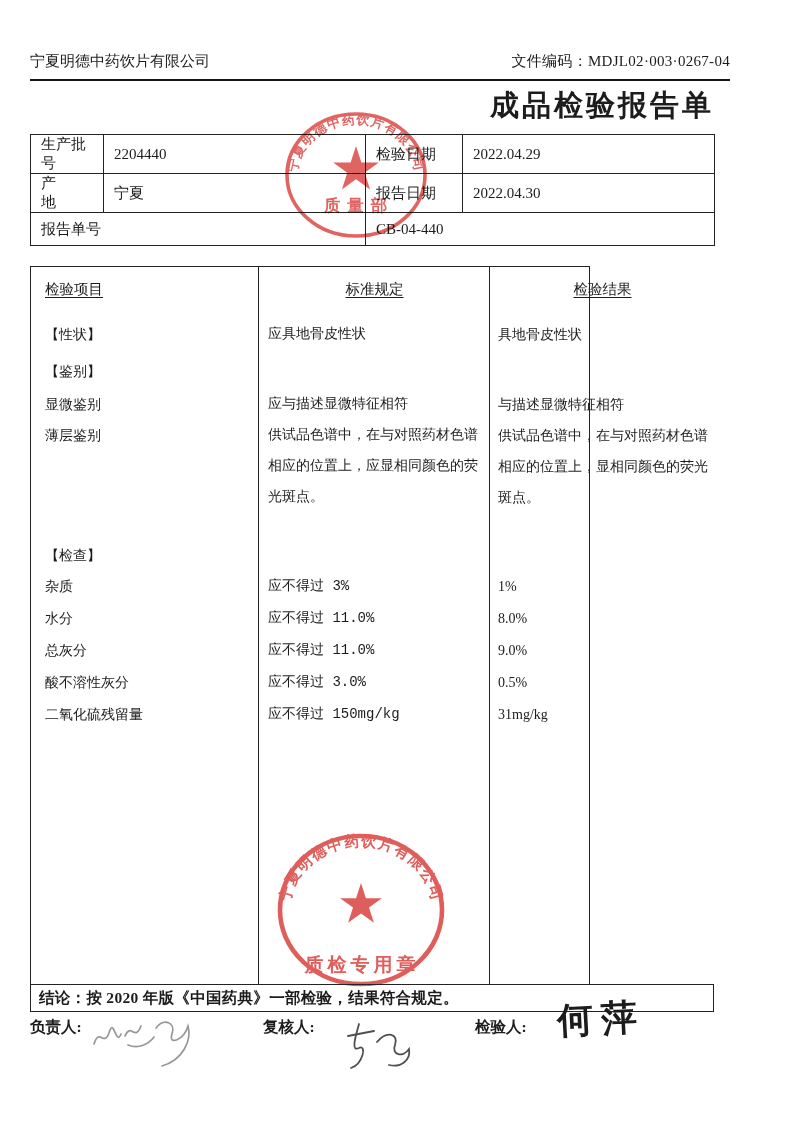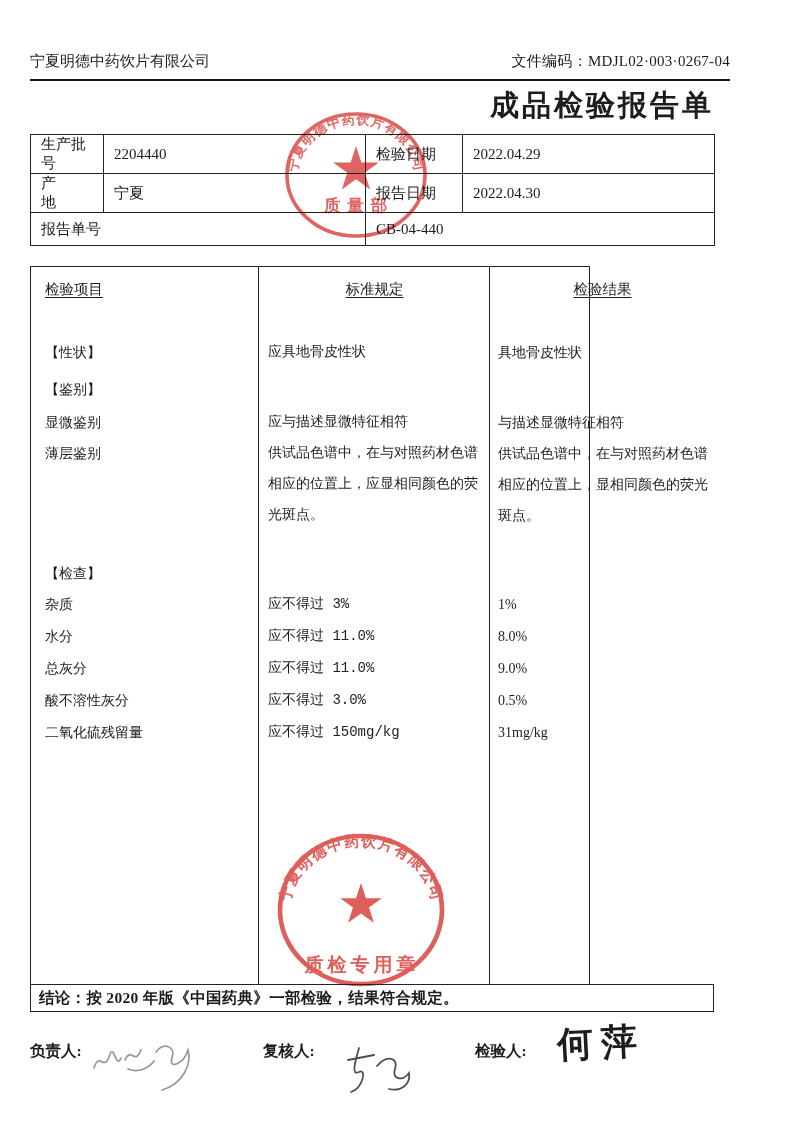--- a/index.html
+++ b/index.html
@@ -32,34 +32,34 @@
   .vline.v1 { left:227px; } .vline.v2 { left:458px; }
   .mt-head { display:grid; grid-template-columns:228px 231px 225px; height:44px;
              align-items:center; font-size:14.5px; }
   .mt-head .h1 { padding-left:14px; }
   .mt-head .h2, .mt-head .h3 { text-align:center; }
   .hu { text-decoration:underline; text-underline-offset:3px; }
   .trow { display:grid; grid-template-columns:228px 231px 225px; line-height:31px; }
   .trow .ci { padding-left:14px; padding-right:6px; }
   .trow .cs { padding-left:9px;  padding-right:9px;font-family:Liberation Mono, monospace; }
   .trow .cr { padding-left:8px;  padding-right:3px; }
-  .mt26{margin-top:26px;} .mt6{margin-top:6px;} .mt2{margin-top:2px;}
+  .mt26{margin-top:8px;} .mt6{margin-top:6px;} .mt2{margin-top:2px;}
   .mt27{margin-top:27px;} .mt1{margin-top:1px;}
 
   
   .stamp { position:absolute; mix-blend-mode:multiply; }
   .stamp-top { left:283px; top:110px; opacity:.82; }
   .stamp-bottom { left:276px; top:831px; opacity:.85; }
   .stamp text, .stamp textPath { font-family:"Liberation Serif","DejaVu Serif",serif; font-weight:bold; }
 
   
   .conclusion { position:absolute; left:30px; top:984px; width:684px; height:28px;
                 border:1px solid #222; line-height:26px; padding-left:8px;
                 font-size:15.5px; font-weight:600; letter-spacing:.3px; }
-  .sig-row { position:absolute; left:30px; top:1040px; width:720px;
+  .sig-row { position:absolute; left:30px; top:1016px; width:720px;
              display:grid; grid-template-columns:233px 212px 275px; }
   .sig-cell { position:relative; font-size:15.5px; font-weight:600; line-height:22px; }
   .sig-art { position:absolute; }
   .sig1 { left:58px; top:-2px; }
   .sig2 { left:78px; top:2px; }
   .sig3 { left:82px; top:-8px; font-size:36px; font-weight:600; letter-spacing:8px;
           transform:rotate(-3deg); font-family:"Liberation Serif","DejaVu Serif",serif; }
 </style>
 </head>
 <body>

